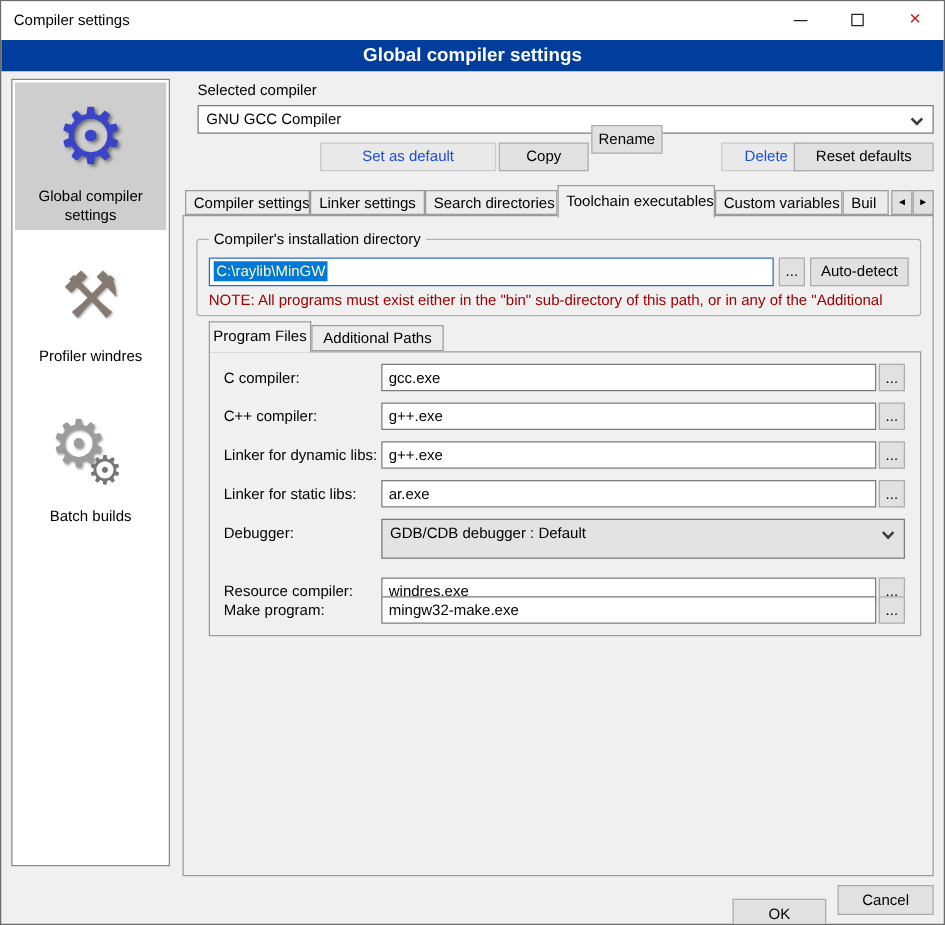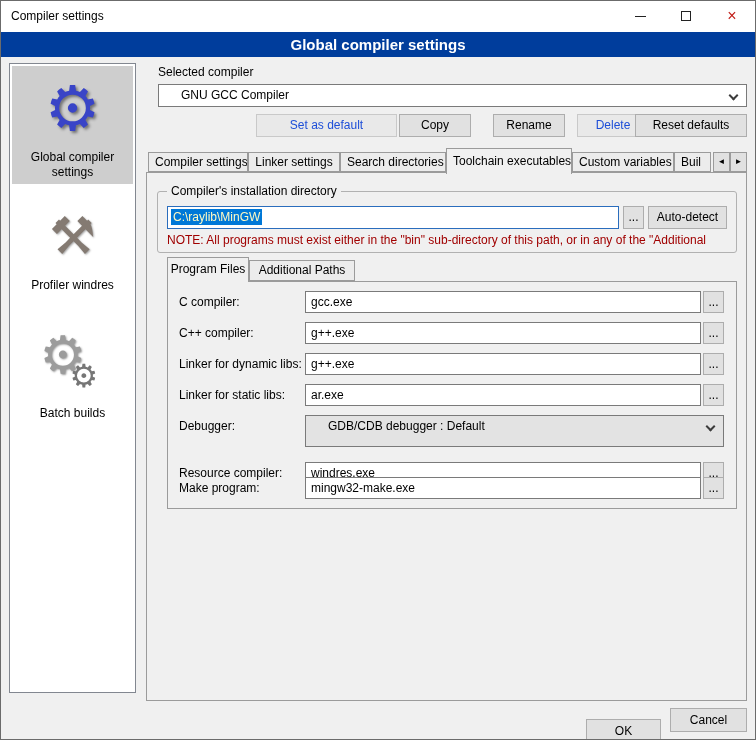--- a/index.html
+++ b/index.html
@@ -42,37 +42,37 @@
   .profiler-ico { font-size:52px; color:#847a72; text-shadow:1px 1px 2px rgba(0,0,0,.35); }
   .gear-stack { position:relative; width:74px; height:74px; }
   .gear-stack .g-big { position:absolute; left:4px; top:-2px; font-size:52px; color:#9c9c9c; text-shadow:1px 1px 2px rgba(0,0,0,.4); }
   .gear-stack .g-small { position:absolute; left:34px; top:30px; font-size:32px; color:#767676; }
   .sb-label { padding:0 5px; line-height:15px; }
 
   
   .lbl-selected { position:absolute; left:157px; top:64px; }
   .combo {
     position:absolute; background:#fff; border:1px solid #7a7a7a;
-    line-height:21px; padding-left:22px; cursor:default; white-space:nowrap; overflow:hidden;
+    line-height:21px; padding-left:6px; cursor:default; white-space:nowrap; overflow:hidden;
   }
   .combo-main { left:157px; top:83px; width:589px; height:23px; }
   .chev {
     position:absolute; right:9px; top:7px; width:7px; height:7px;
     border-right:2px solid #3c3c3c; border-bottom:2px solid #3c3c3c; transform:rotate(45deg);
   }
 
   
   .btn {
     position:absolute; height:23px; background:#e1e1e1; border:1px solid #adadad;
     text-align:center; line-height:21px; font-size:12px; cursor:default; white-space:nowrap;
   }
   .btn.disabled { background:#e9e9e9; color:#1d4ed8; border-color:#c9c9c9; }
   .b-setdef { left:255px; top:113px; width:141px; }
   .b-copy   { left:398px; top:113px; width:72px; }
-  .b-rename { left:472px; top:113px; width:72px;margin-left:20px; }
+  .b-rename { left:472px; top:99px; width:57px; }
   .b-delete { left:576px; top:113px; width:72px; }
   .b-reset  { left:634px; top:113px; width:112px; }
 
   
   .tab {
     position:absolute; top:151px; height:20px; line-height:19px; background:#ececec;
     border:1px solid #9b9b9b; text-align:center; padding:0 6px;
     white-space:nowrap; overflow:hidden; z-index:2; cursor:default;
   }
   .tab.active {

